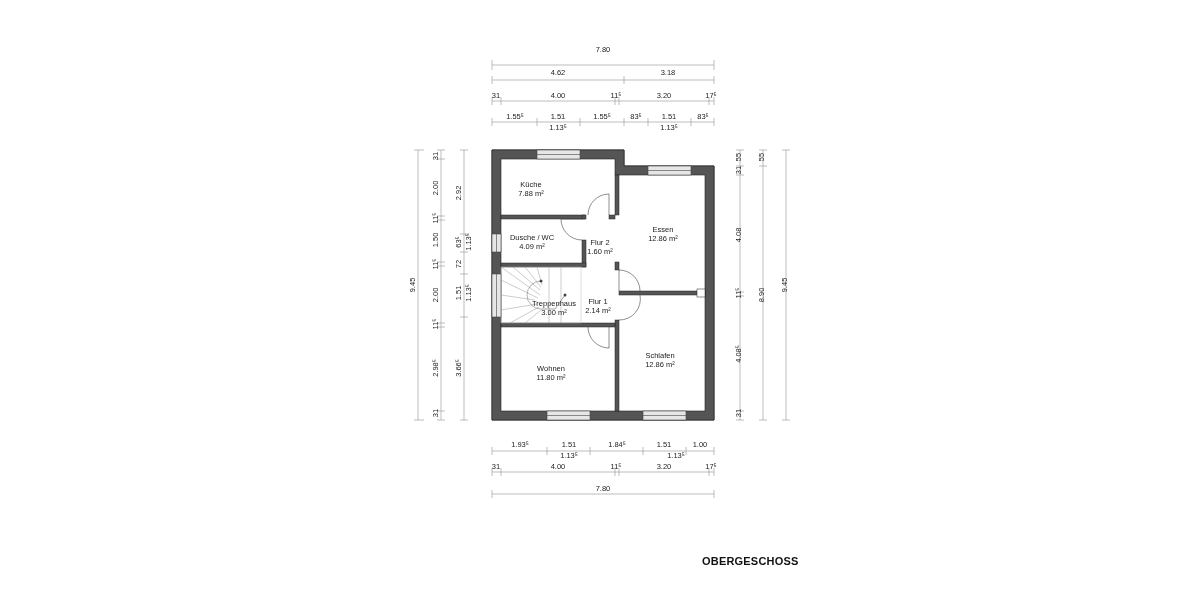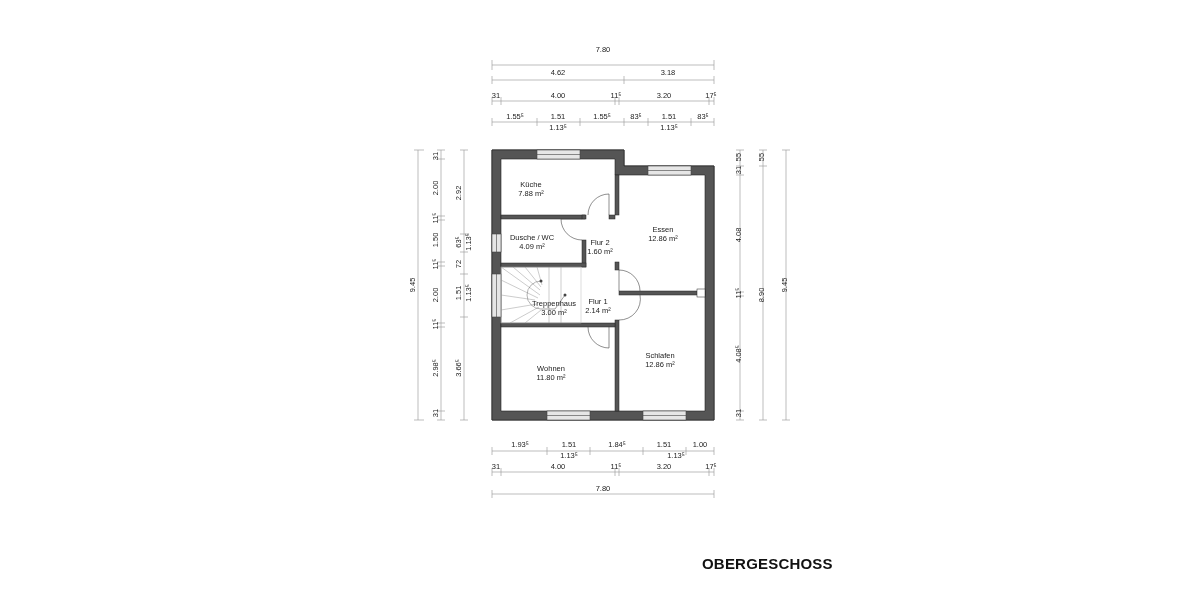--- a/index.html
+++ b/index.html
@@ -1,20 +1,20 @@
 <!DOCTYPE html>
 <html><head>
 <meta charset="utf-8">
 <style>
   html, body { margin: 0; padding: 0; background: #ffffff; }
   body { width: 1200px; height: 600px; position: relative; overflow: hidden; font-family: "Liberation Sans", sans-serif; }
   #plan { position: absolute; left: 0; top: 0; width: 1200px; height: 600px; }
   .dim-text { font-family: "Liberation Sans", sans-serif; font-size: 7.5px; fill: #222; }
   .room-text { font-family: "Liberation Sans", sans-serif; font-size: 7.5px; fill: #222; }
-  .title { position: absolute; left: 702px; top: 555px; font-family: "Liberation Sans", sans-serif; font-weight: bold; font-size: 15px; color: #111; letter-spacing: 0.2px; }
+  .title { position: absolute; left: 702px; top: 555px; font-family: "Liberation Sans", sans-serif; font-weight: bold; font-size: 11px; color: #111; letter-spacing: 0.2px; }
 </style>
 </head>
 <body>
 
 <svg id="plan" viewBox="0 0 1200 600" xmlns="http://www.w3.org/2000/svg">
 
   <g stroke="#a0a0a0" stroke-width="0.7" fill="none">
 
     <line x1="492" y1="65" x2="714" y2="65"></line>
     <line x1="492" y1="60" x2="492" y2="70"></line>

